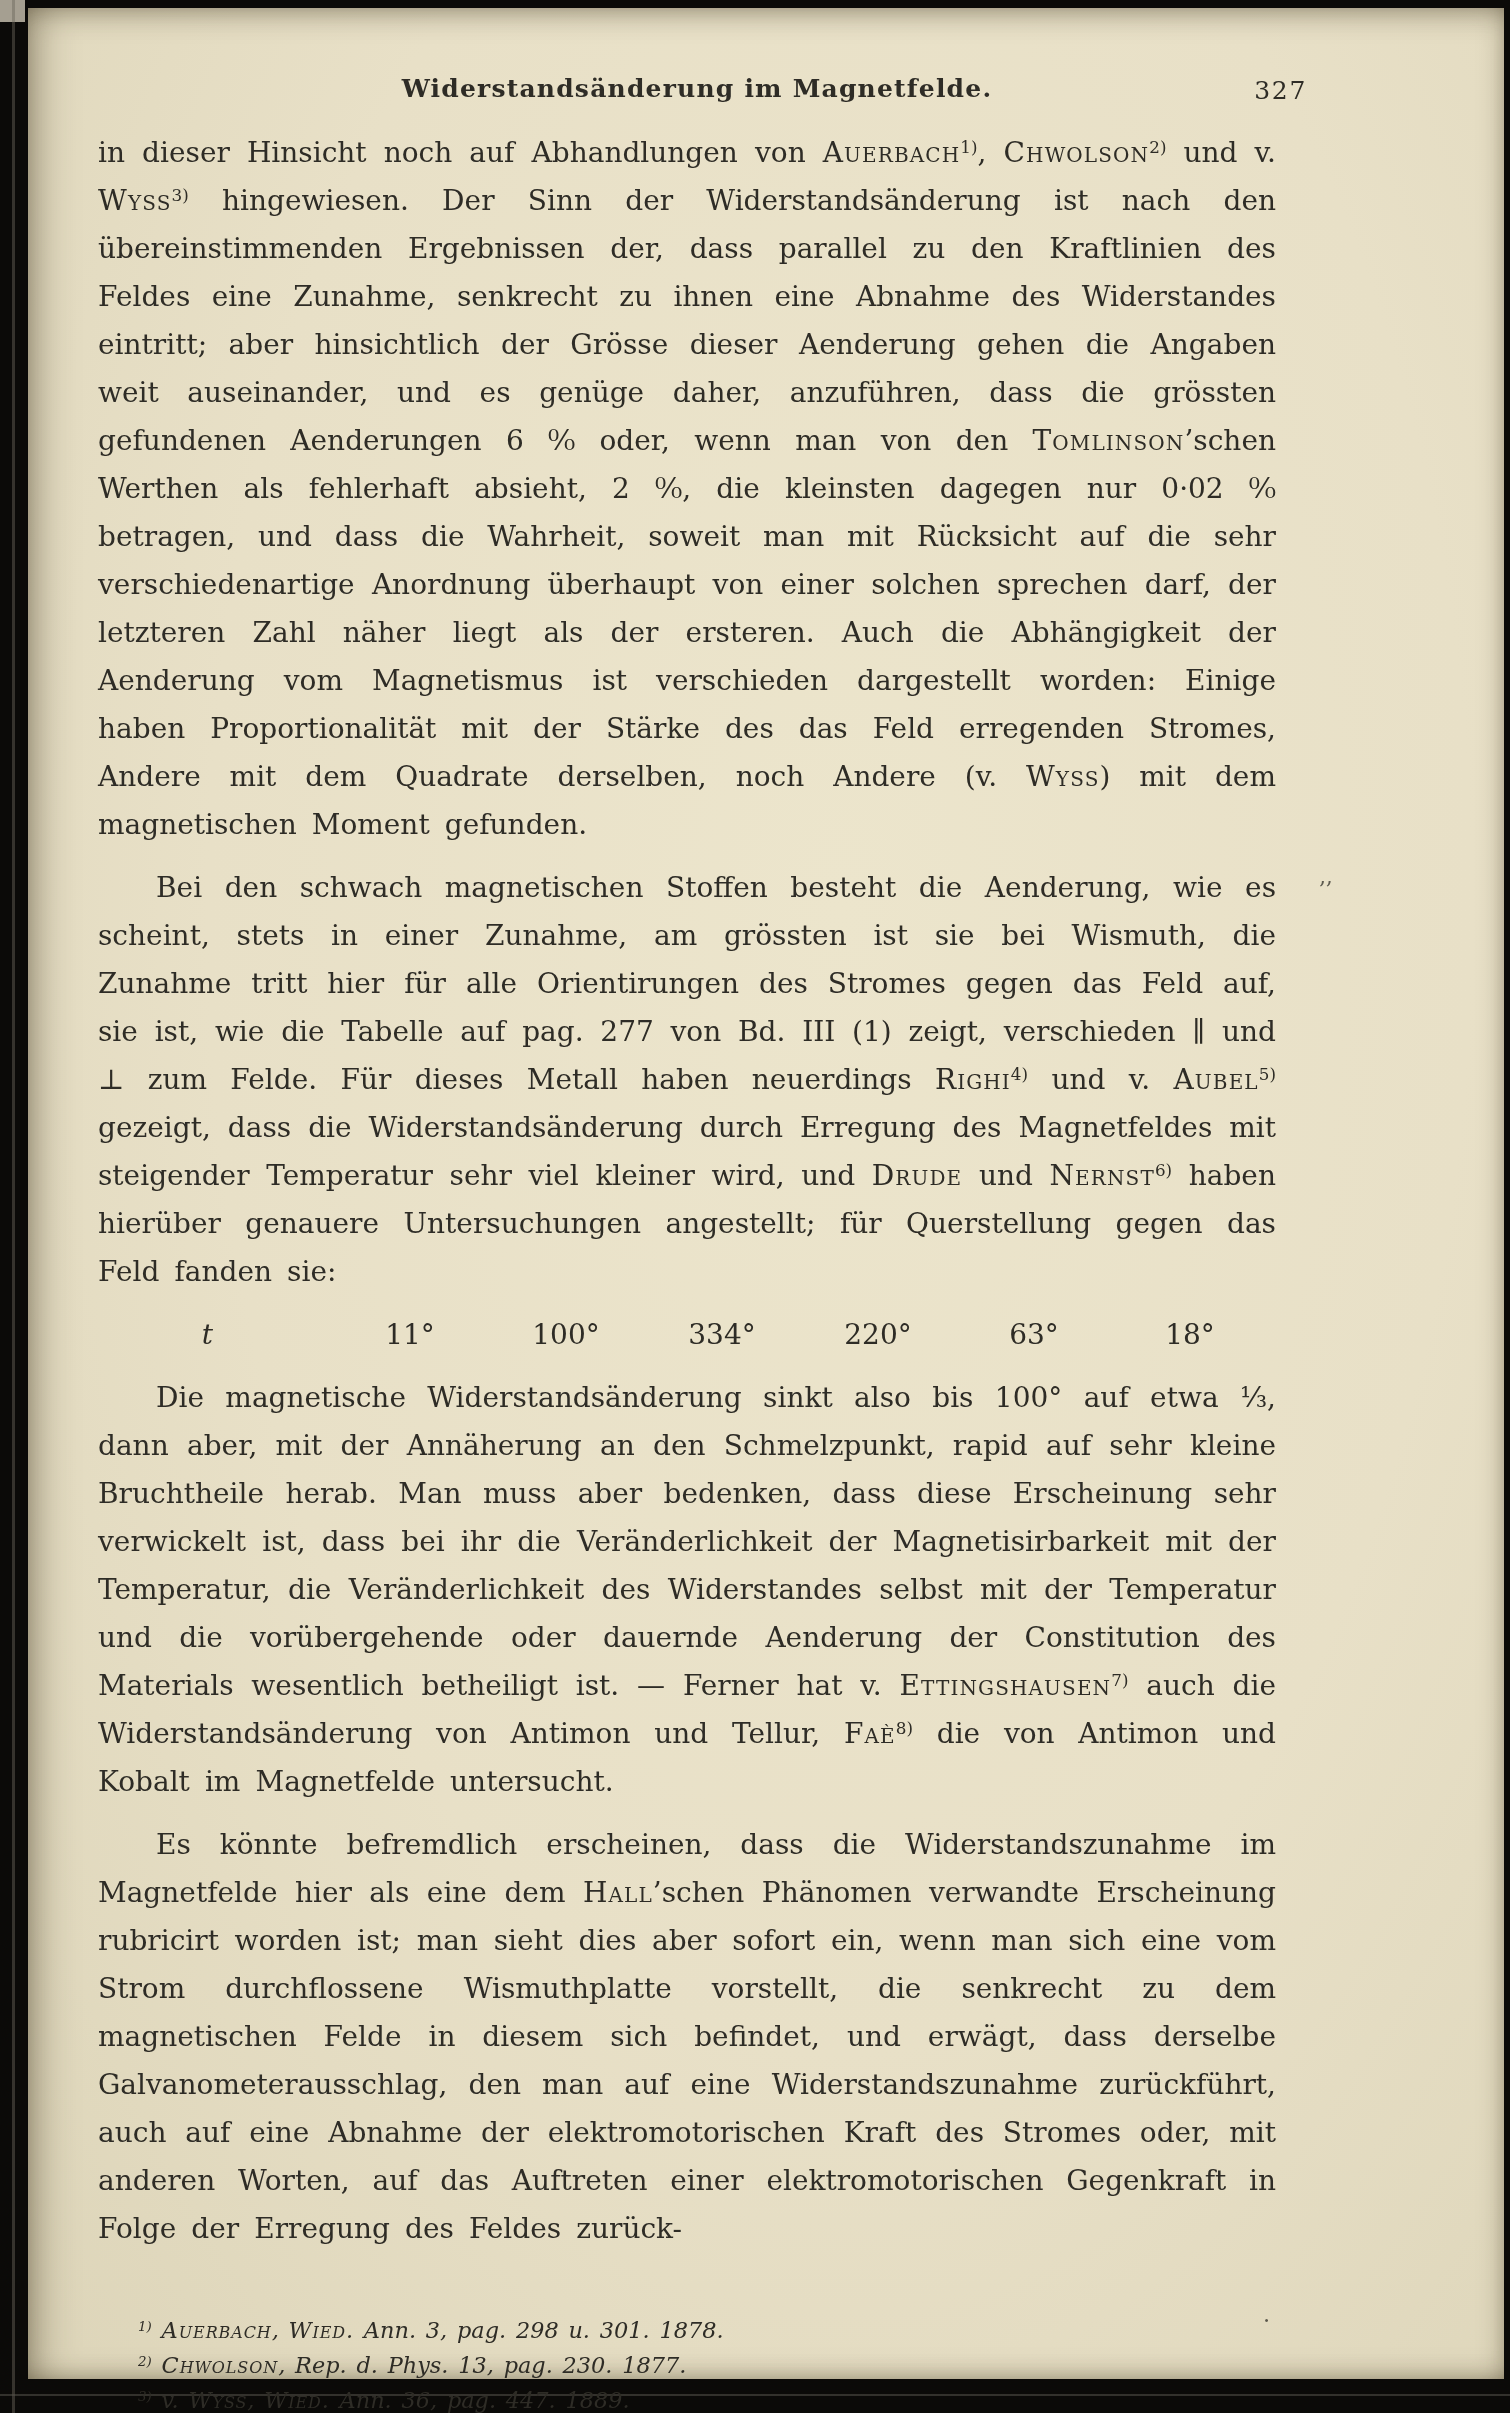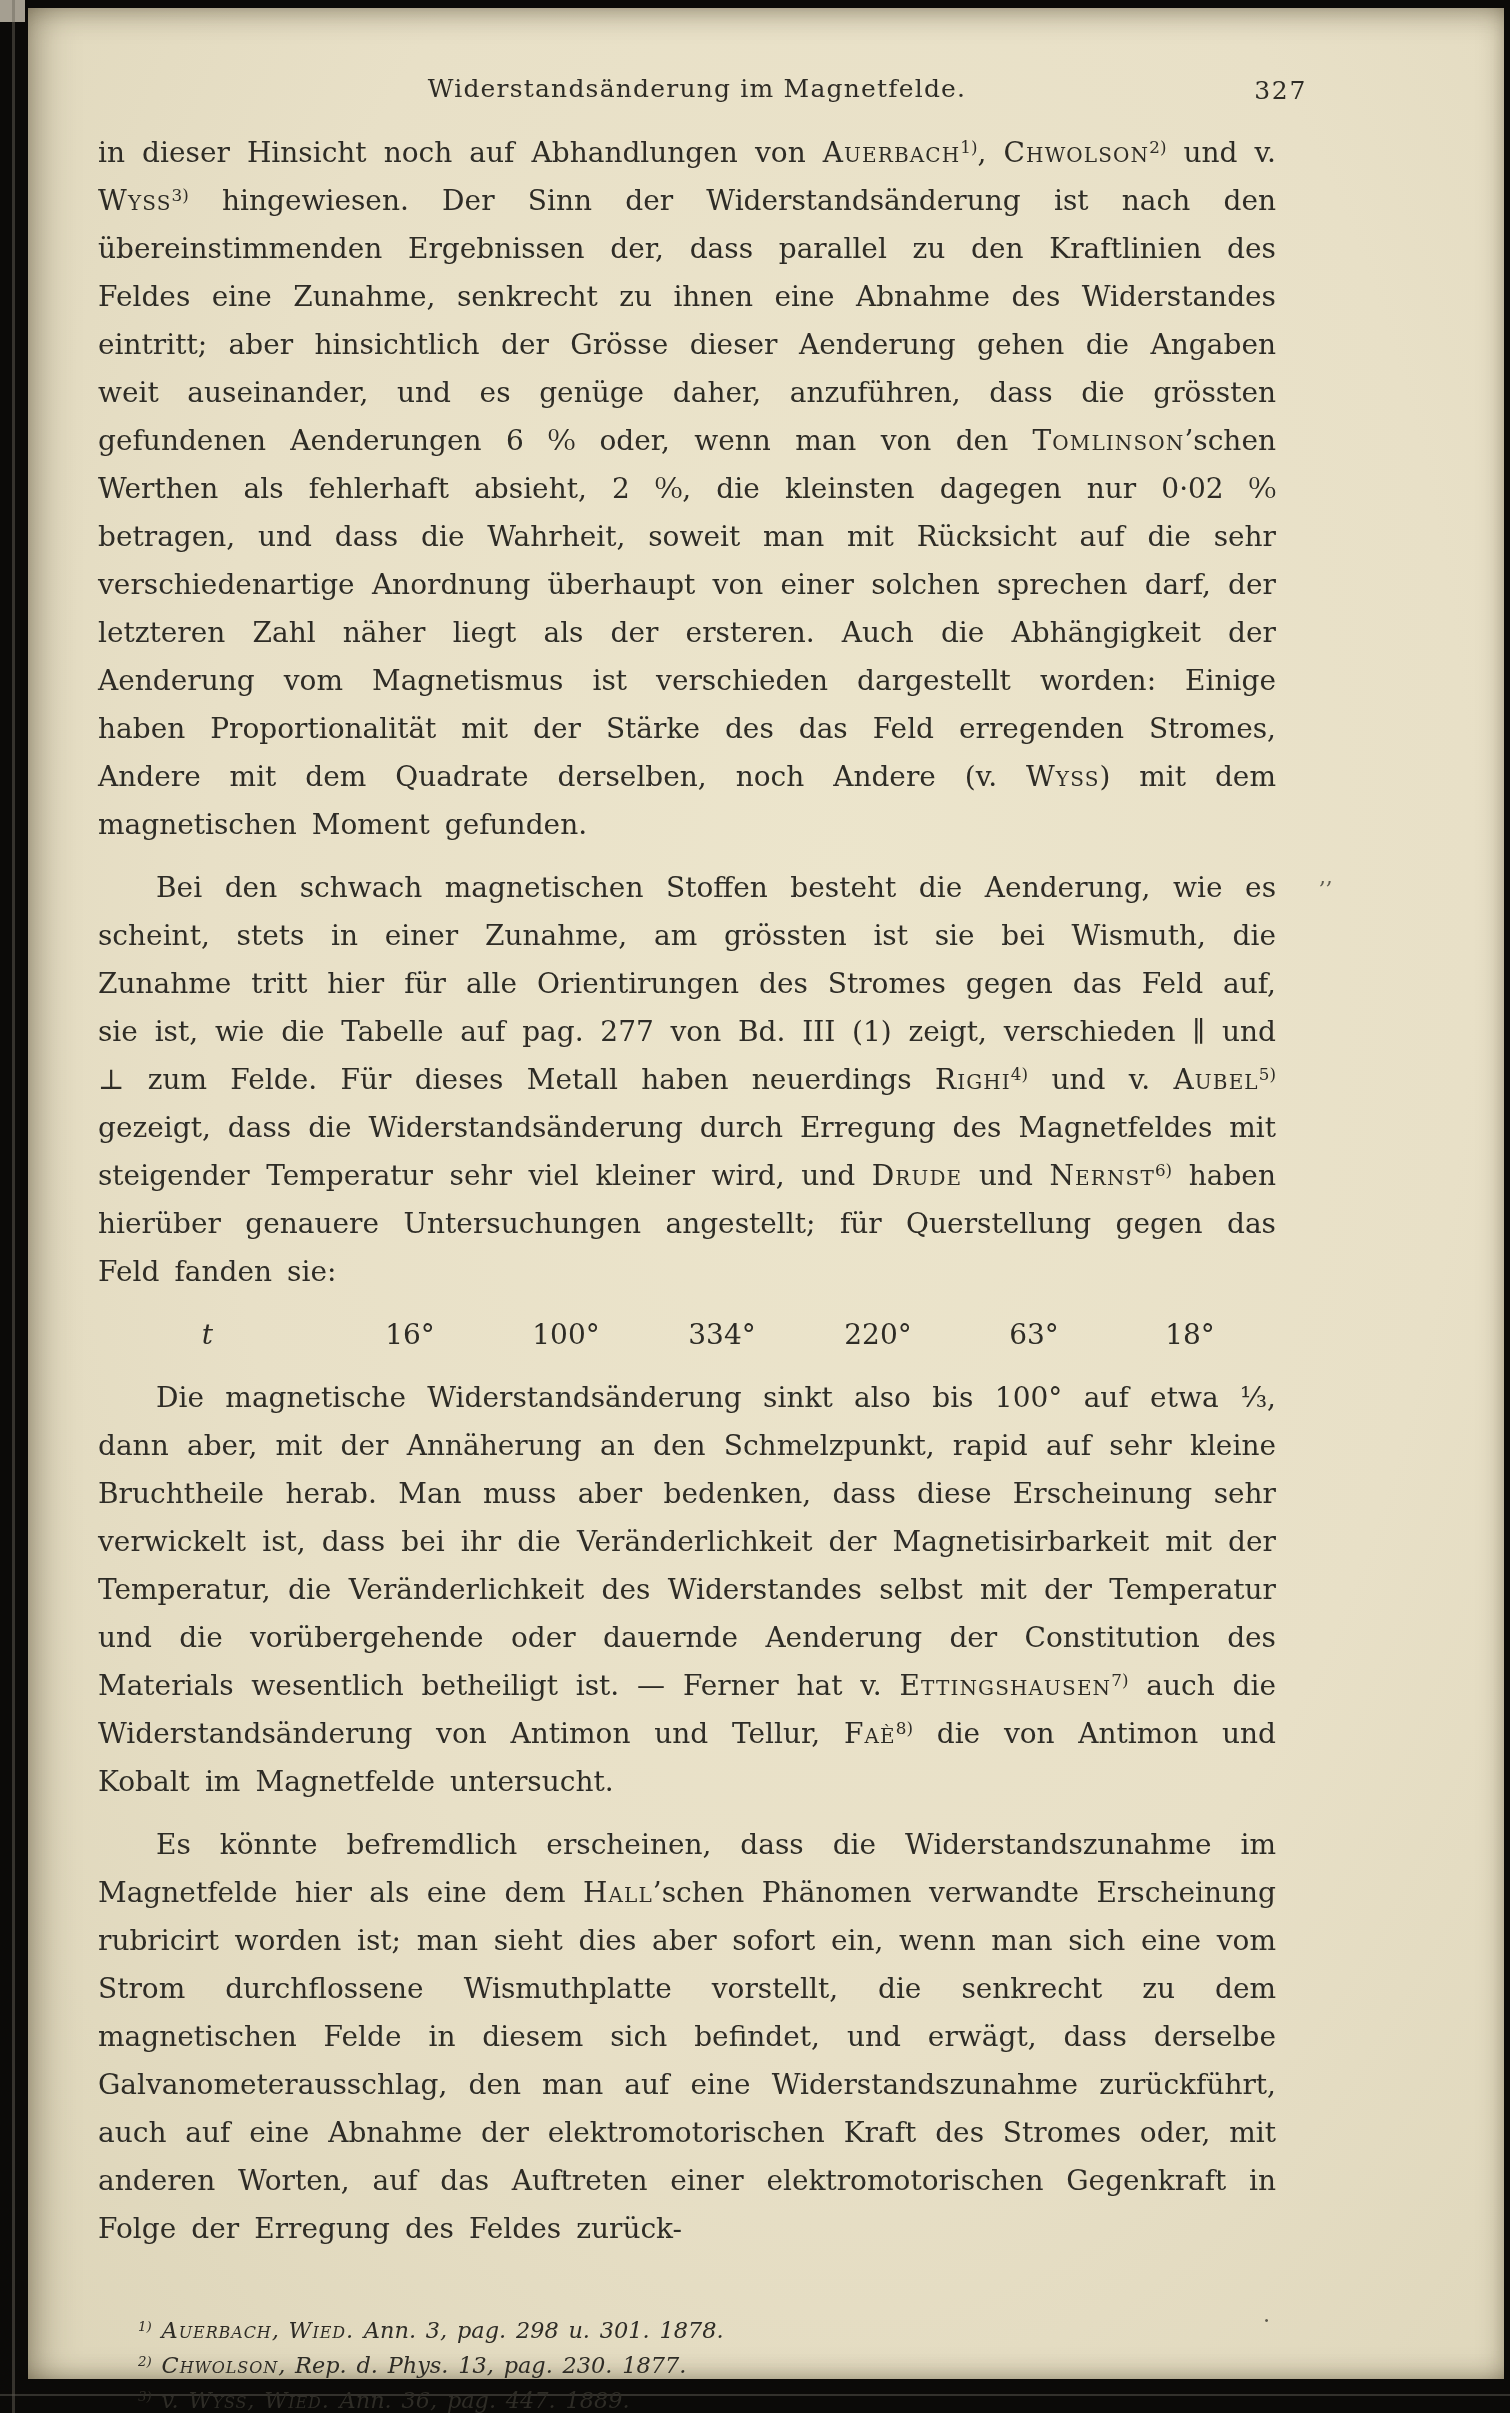--- a/index.html
+++ b/index.html
@@ -14,21 +14,21 @@
   .page{
     position:absolute;left:28px;top:8.3px;width:1476px;height:2371px;
     background:radial-gradient(ellipse at 55% 38%, #ece5cc 0%, var(--paper,#e8e0c7) 55%, #ddd5b9 100%);
     box-shadow:
       inset 23px 0 41px -18px rgba(62,52,30,.5),
       inset -13.3px 0 28px -15px rgba(62,52,30,.35),
       inset 0 18px 32px -18px rgba(62,52,30,.42),
       inset 0 -15px 25px -16.6px rgba(62,52,30,.35);
   }
   .pagehead{position:absolute;top:66px;left:55px;width:1228px;color:var(--ink,#2e2c26);}
-  .running-title{text-align:center;font-size:25px;letter-spacing:1.2px;}
+  .running-title{text-align:center;font-size:25px;letter-spacing:1.2px;font-weight:bold;}
   .page-number{position:absolute;right:4px;top:1.7px;font-size:25px;letter-spacing:1.7px;}
   .content{
     position:absolute;top:106px;left:55px;width:1208px;
     color:var(--ink,#2e2c26);
     font-size:28px;line-height:48px;text-align:justify;
   }
   .body-par{margin:15px;word-spacing:0.22em;}
   .body-par.indent{text-indent:58px;}
   .sc{font-variant:small-caps;letter-spacing:.04em;}
   .sup{font-size:60%;vertical-align:.55em;line-height:0;}
@@ -59,21 +59,21 @@
 
   <div class="content">
 
     <p class="body-par"><span>in dieser Hinsicht noch auf Abhandlungen von </span><span class="sc">Auerbach</span><span class="sup">1)</span><span>, </span><span class="sc">Chwolson</span><span class="sup">2)</span><span> und v. </span><span class="sc">Wyss</span><span class="sup">3)</span><span> hingewiesen. Der Sinn der Widerstandsänderung ist nach den übereinstimmenden Ergebnissen der, dass parallel zu den Kraftlinien des Feldes eine Zunahme, senkrecht zu ihnen eine Abnahme des Widerstandes eintritt; aber hinsichtlich der Grösse dieser Aenderung gehen die Angaben weit auseinander, und es genüge daher, anzuführen, dass die grössten gefundenen Aenderungen 6 ⁰⁄₀ oder, wenn man von den </span><span class="sc">Tomlinson</span><span>’schen Werthen als fehlerhaft absieht, 2 ⁰⁄₀, die kleinsten dagegen nur 0·02 ⁰⁄₀ betragen, und dass die Wahrheit, soweit man mit Rücksicht auf die sehr verschiedenartige Anordnung überhaupt von einer solchen sprechen darf, der letzteren Zahl näher liegt als der ersteren.  Auch die Abhängigkeit der Aenderung vom Magnetismus ist verschieden dargestellt worden: Einige haben Proportionalität mit der Stärke des das Feld erregenden Stromes, Andere mit dem Quadrate derselben, noch Andere (v. </span><span class="sc">Wyss</span><span>) mit dem magnetischen Moment gefunden.</span></p>
 
     <p class="body-par indent"><span>Bei den schwach magnetischen Stoffen besteht die Aenderung, wie es scheint, stets in einer Zunahme, am grössten ist sie bei Wismuth, die Zunahme tritt hier für alle Orientirungen des Stromes gegen das Feld auf, sie ist, wie die Tabelle auf pag. 277 von Bd. III (1) zeigt, verschieden ∥ und ⊥ zum Felde. Für dieses Metall haben neuerdings </span><span class="sc">Righi</span><span class="sup">4)</span><span> und v. </span><span class="sc">Aubel</span><span class="sup">5)</span><span> gezeigt, dass die Widerstandsänderung durch Erregung des Magnetfeldes mit steigender Temperatur sehr viel kleiner wird, und </span><span class="sc">Drude</span><span> und </span><span class="sc">Nernst</span><span class="sup">6)</span><span> haben hierüber genauere Untersuchungen angestellt; für Querstellung gegen das Feld fanden sie:</span></p>
 
     <div class="data-table">
       <div class="t-row">
         <div class="t-label"><span class="i">t</span></div>
-        <div class="t-val">16°</div>
+        <div class="t-val">11°</div>
         <div class="t-val">100°</div>
         <div class="t-val">334°</div>
         <div class="t-val">220°</div>
         <div class="t-val">63°</div>
         <div class="t-val">18°</div>
       </div>
     </div>
 
     <p class="body-par indent"><span>Die magnetische Widerstandsänderung sinkt also bis 100° auf etwa ⅓, dann aber, mit der Annäherung an den Schmelzpunkt, rapid auf sehr kleine Bruchtheile herab.  Man muss aber bedenken, dass diese Erscheinung sehr verwickelt ist, dass bei ihr die Veränderlichkeit der Magnetisirbarkeit mit der Temperatur, die Veränderlichkeit des Widerstandes selbst mit der Temperatur und die vorübergehende oder dauernde Aenderung der Constitution des Materials wesentlich betheiligt ist. — Ferner hat v. </span><span class="sc">Ettingshausen</span><span class="sup">7)</span><span> auch die Widerstandsänderung von Antimon und Tellur, </span><span class="sc">Faè</span><span class="sup">8)</span><span> die von Antimon und Kobalt im Magnetfelde untersucht.</span></p>
 

